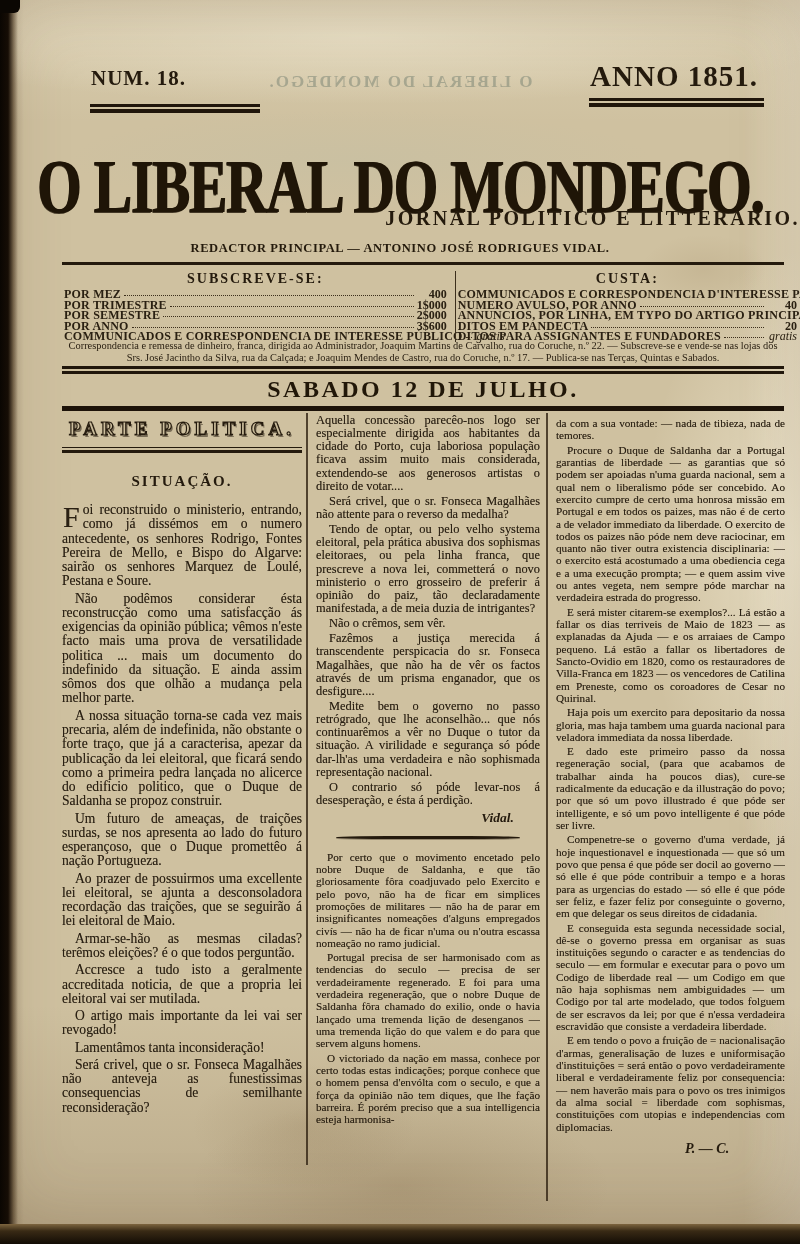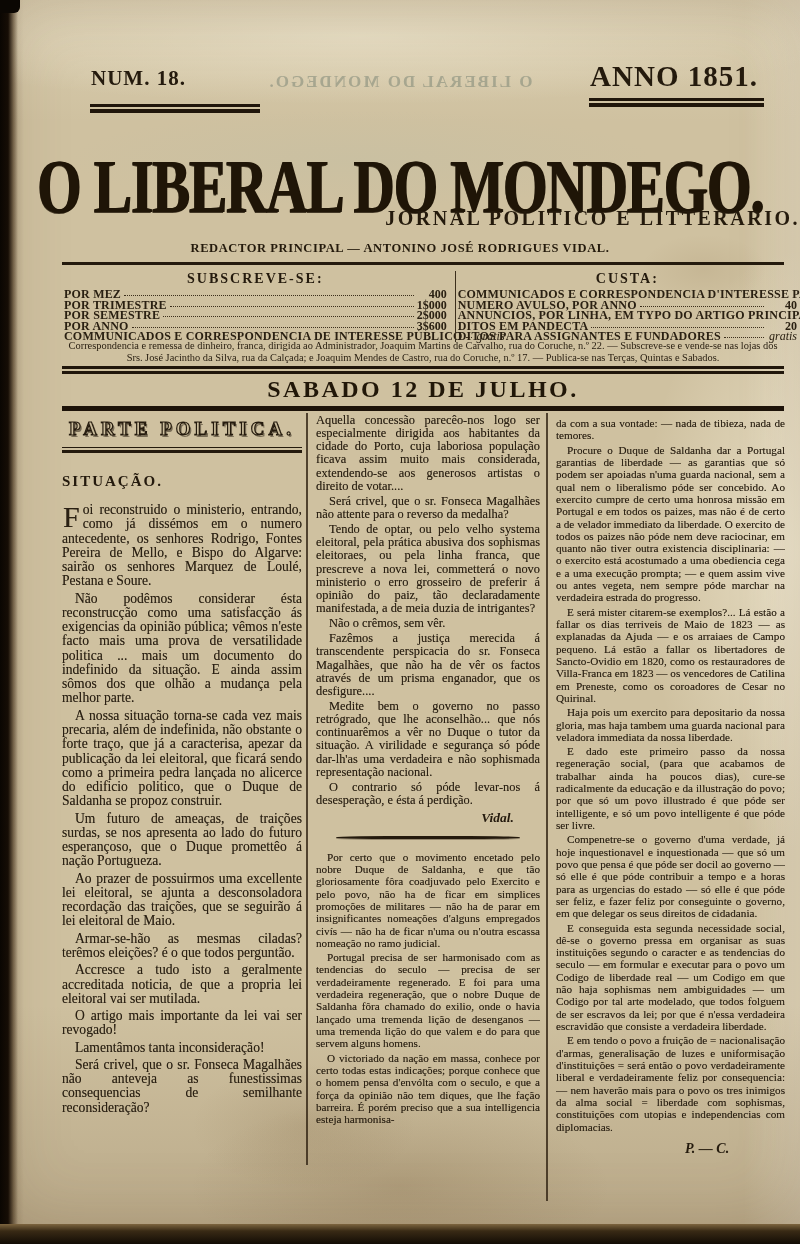--- a/index.html
+++ b/index.html
@@ -85,21 +85,21 @@
   .vdiv.d1{left:306px;top:413px;height:752px;}
   .vdiv.d2{left:546px;top:413px;height:788px;}
 
   .section-head{
     text-align:center;font-size:19px;font-weight:bold;letter-spacing:4px;margin-top:2px;
     color:rgba(207,193,160,.92);-webkit-text-stroke:1.2px #241a0d;
     text-shadow:1.6px 1.6px 0 rgba(36,26,13,.5);
   }
   .rule-dbl{height:6px;margin:7px 0 0;
     background:linear-gradient(180deg,#241a0d 0 20%,rgba(0,0,0,0) 20% 55%,#241a0d 55% 100%);}
-  .article-head{text-align:left;font-size:15px;font-weight:bold;letter-spacing:2px;
+  .article-head{text-align:center;font-size:15px;font-weight:bold;letter-spacing:2px;
     margin:20px 0 13px;color:#241a0d;}
 
   .paras p{margin:0 0 3px;text-align:justify;text-indent:13px;
     color:#2a2013;text-shadow:0 0 .4px rgba(40,30,15,.45);}
   .paras.lead p{font-size:13.6px;line-height:1.05;}
   .paras.lead2 p{font-size:12.4px;line-height:1.06;margin-bottom:2px;}
   .paras.small p{font-size:11.2px;line-height:1.1;text-indent:11px;margin-bottom:2px;}
   .paras p.noindent{text-indent:0;}
   .initial{float:left;font-size:30px;line-height:25px;padding:1px 3px 0 1px;}
 

